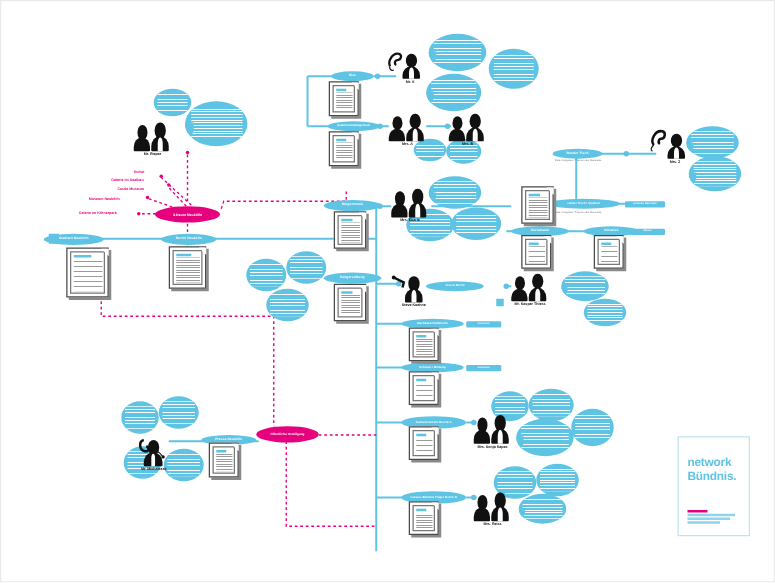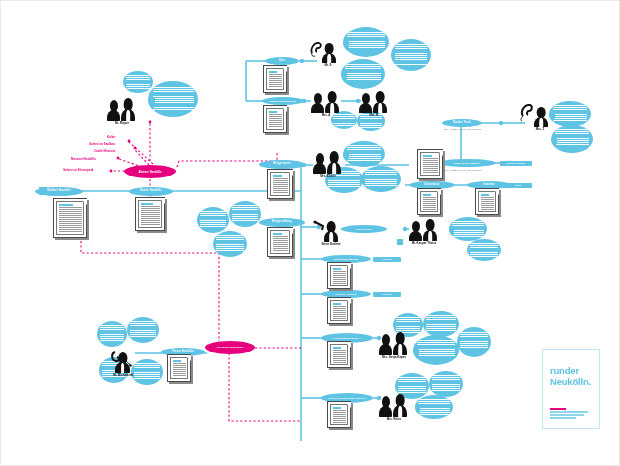--- a/index.html
+++ b/index.html
@@ -660,22 +660,22 @@
     <div class="person" style="left:2px;top:3px;width:15px;height:21px;">
         <div class="head"></div>
         <div class="body"></div>
         <div class="collar"></div>
       </div>
     <div class="namelbl" style="top:24px;">Mr. Michalczak</div>
   </div>
 
   <div class="logo" style="left:541px;top:348px;width:58px;height:80px;">
     <div class="ttl">
-      <div>runder</div>
-      <div>Neukölln.</div>
+      <div>network</div>
+      <div>Bündnis.</div>
     </div>
     <div class="imprint">
       <div class="bar"></div>
       <div class="ln" style="width:88%;"></div>
       <div class="ln" style="width:80%;"></div>
       <div class="ln" style="width:60%;"></div>
     </div>
   </div>
 
 </div>

